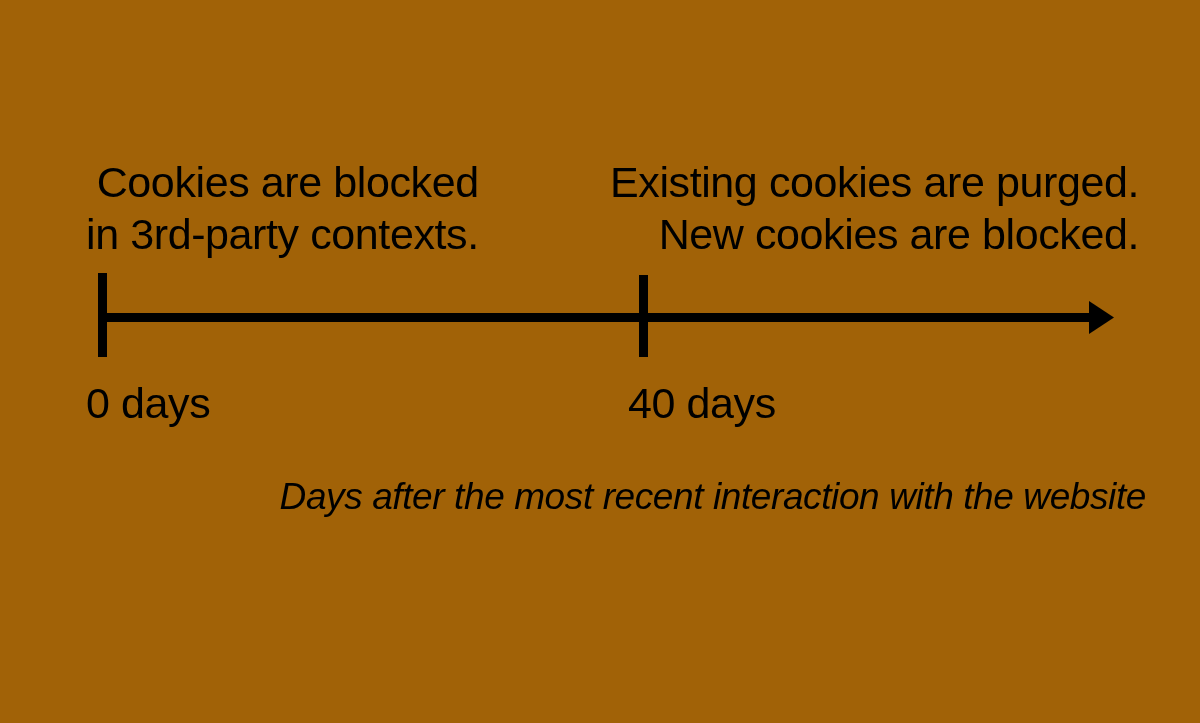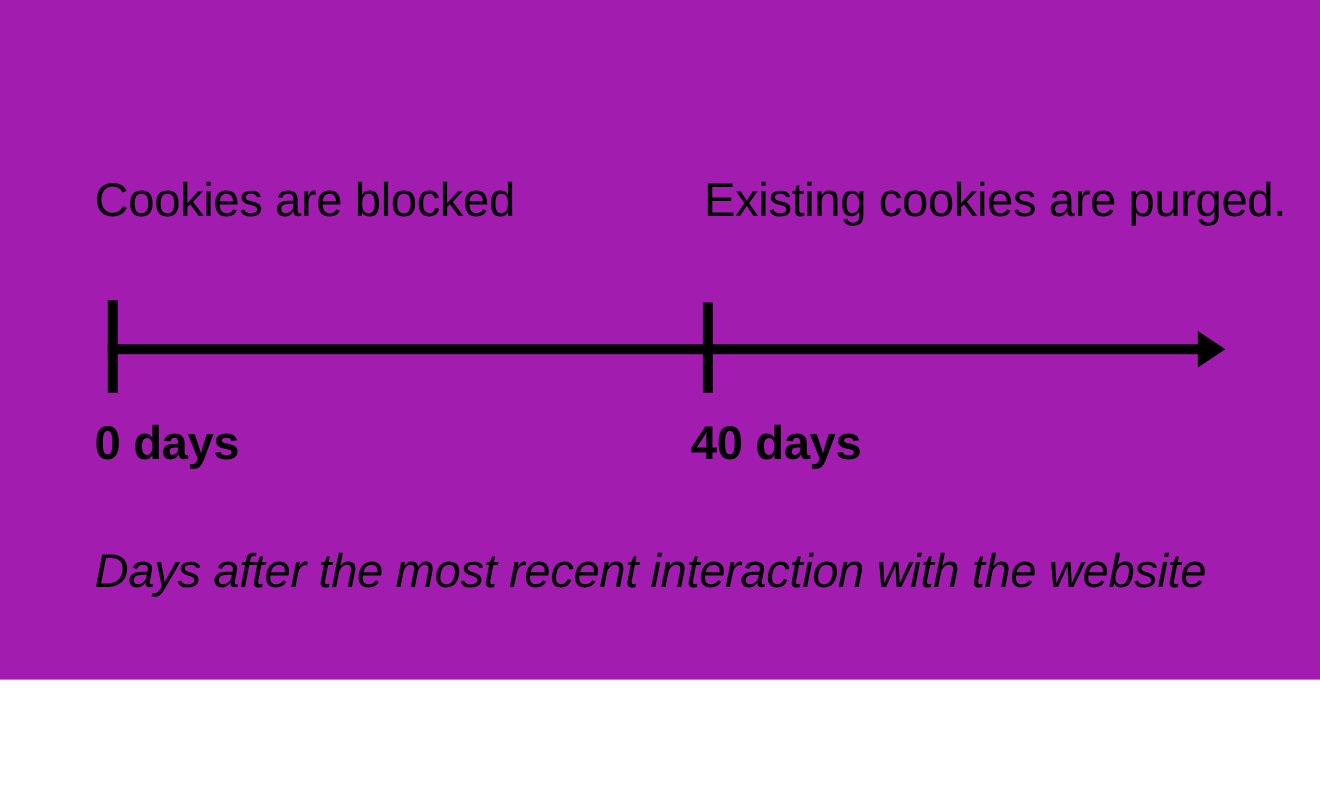--- a/index.html
+++ b/index.html
@@ -9,98 +9,100 @@
     background: #ffffff;
   }
   body {
     font-family: "Liberation Sans", sans-serif;
     -webkit-font-smoothing: antialiased;
   }
 
   .diagram {
     position: relative;
     width: 1200px;
-    height: 618px;
-    background: #a21caf;
+    height: 723px;
+    background: #a16207;
     overflow: hidden;
+    text-align: right;
   }
 
   
   .milestone-label {
     position: absolute;
     font-size: 43px;
     line-height: 52px;
     font-weight: 400;
     color: #000000;
     letter-spacing: -0.4px;
     white-space: nowrap;
   }
   .milestone-label .line {
     display: block;
   }
 
   #milestone-0-label { left: 86px; top: 156px; }
-  #milestone-30-label { left: 640px; top: 156px; }
+  #milestone-30-label { left: 610px; top: 156px; }
 
   
   .axis-wrap {
     position: absolute;
     left: 0;
     top: 0;
     width: 1200px;
     height: 723px;
     pointer-events: none;
   }
   .axis-wrap svg {
     display: block;
   }
 
   
   .tick-value {
     position: absolute;
     font-size: 43px;
     line-height: 52px;
-    font-weight: 700;
+    font-weight: 400;
     color: #000000;
     letter-spacing: -0.4px;
     white-space: nowrap;
   }
   #tick-value-0 { left: 86px; top: 377px; }
   #tick-value-30 { left: 628px; top: 377px; }
 
   
   #axis-caption {
     position: absolute;
     left: 86px;
     top: 471px;
     width: 1060px;
-    font-size: 43px;
+    font-size: 37px;
     line-height: 52px;
     font-style: italic;
     font-weight: 400;
     color: #000000;
     letter-spacing: -0.4px;
-    margin-top: 23px;
   }
   #axis-caption .line {
     display: block;
     white-space: nowrap;
   }
 </style>
 </head>
 <body>
 
 <div class="diagram">
 
   <div class="milestone-label" id="milestone-0-label">
     <span class="line">Cookies are blocked</span>
+    <span class="line">in 3rd-party contexts.</span>
   </div>
 
   <div class="milestone-label" id="milestone-30-label">
     <span class="line">Existing cookies are purged.</span>
+    <span class="line">New cookies are blocked.</span>
   </div>
 
   <div class="axis-wrap">
     <svg width="1200" height="723" viewBox="0 0 1200 723" xmlns="http://www.w3.org/2000/svg">
 
       <rect x="98" y="313" width="993" height="9" fill="#000000"></rect>
 
       <polygon points="1089,301 1089,334 1114,317.5" fill="#000000"></polygon>
 
       <rect x="98" y="273" width="9" height="84" fill="#000000"></rect>

